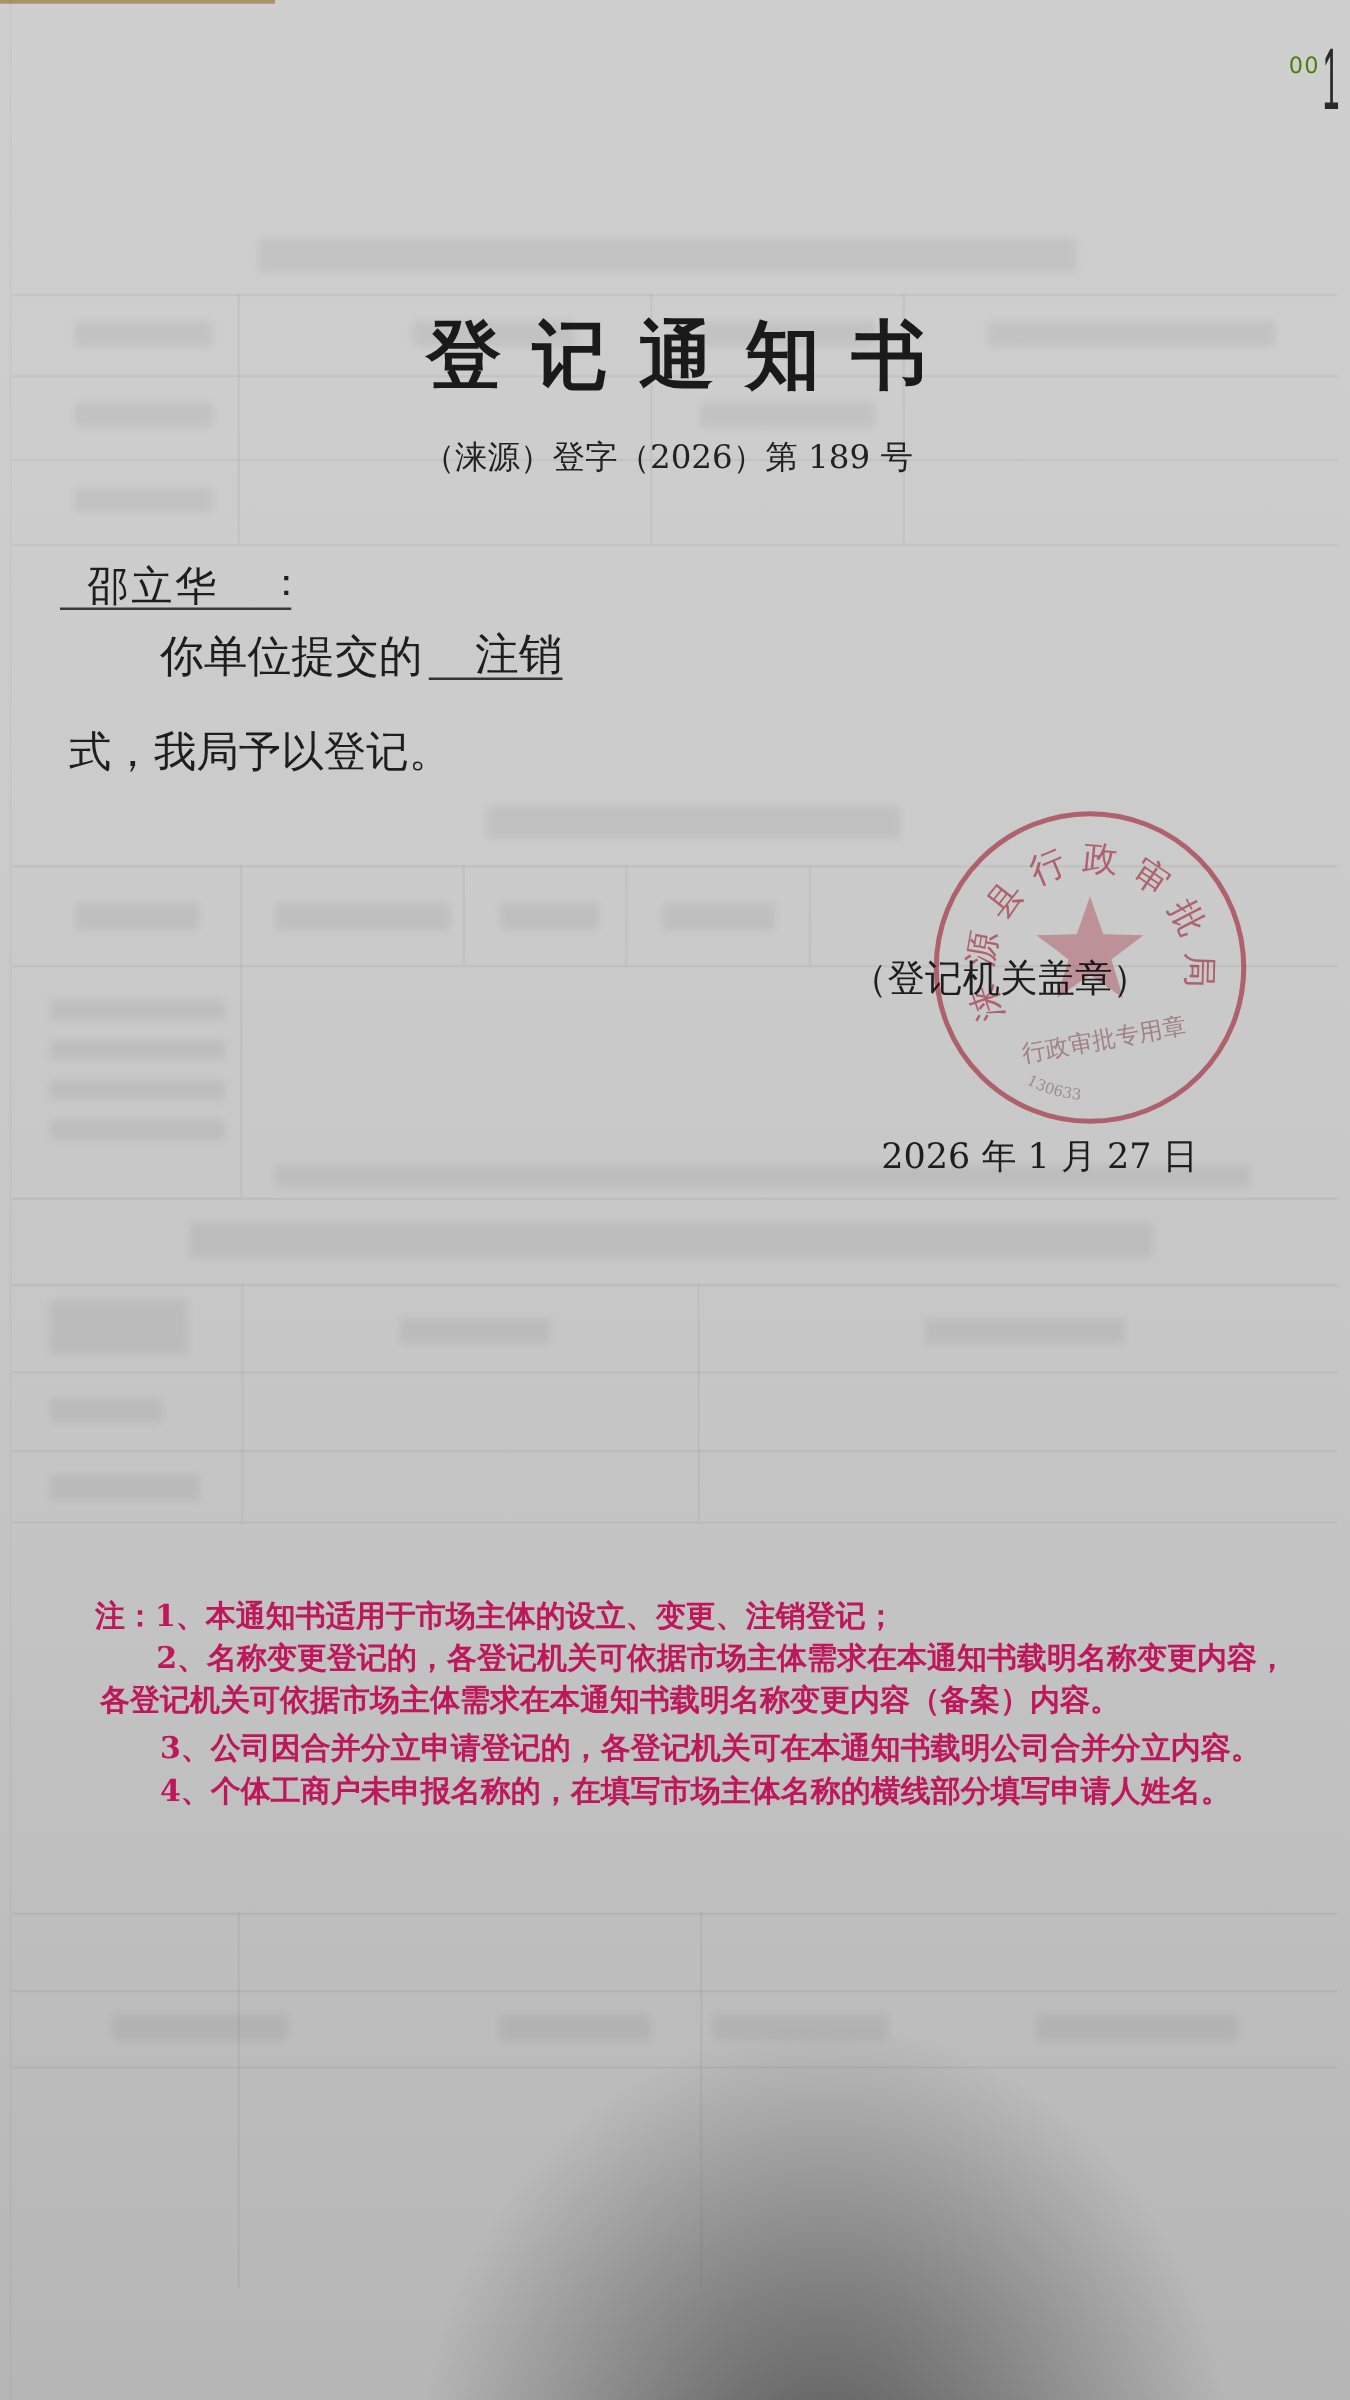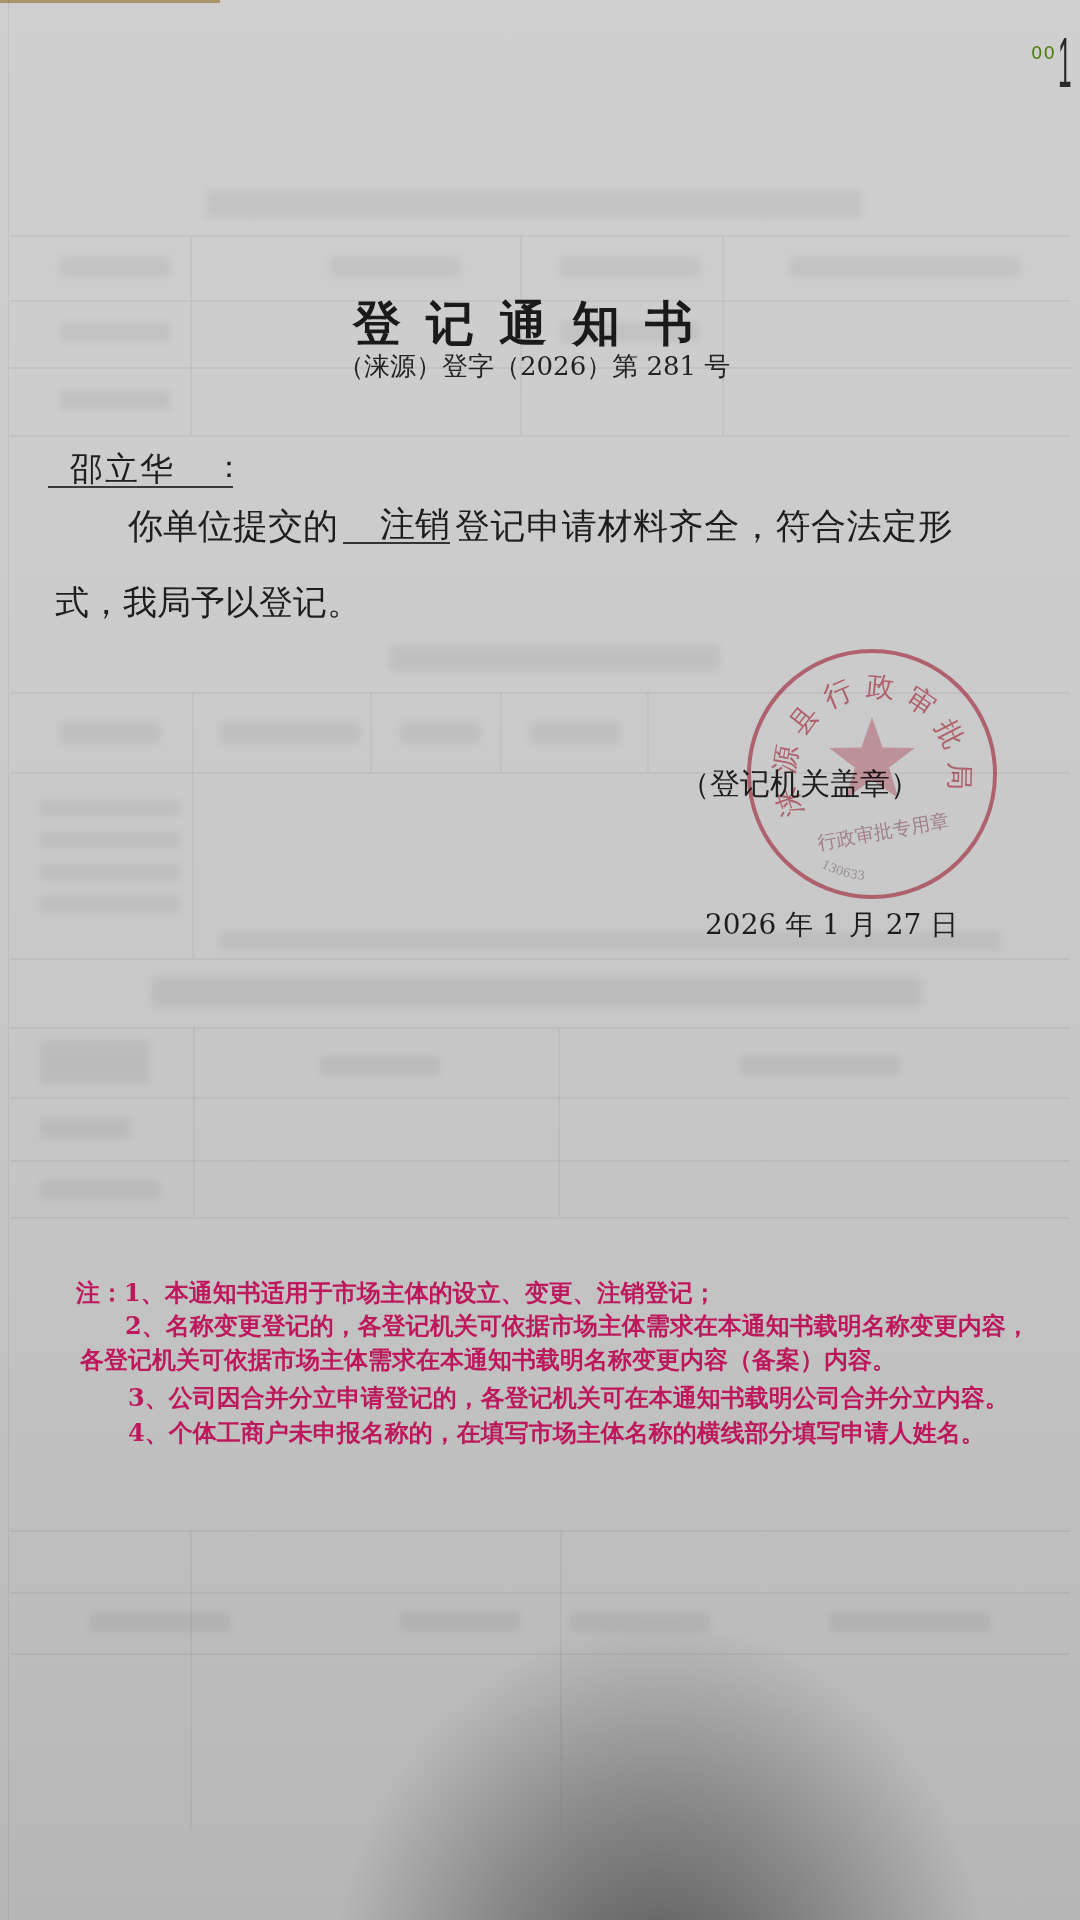--- a/index.html
+++ b/index.html
@@ -23,22 +23,22 @@
   
   .gl { position: absolute; height: 2px; background: rgba(0,0,0,0.045); }
   .gv { position: absolute; width: 2px; background: rgba(0,0,0,0.04); }
   .gb { position: absolute; background: rgba(0,0,0,0.05); filter: blur(3px); border-radius: 3px; }
 
   
   .hw-small { left: 1031px; top: 44px; font-family: "DejaVu Sans", sans-serif; font-size: 18px; letter-spacing: 1px; color: #4d7c0f; }
   .hw-tall { left: 1058px; top: 28px; font-family: "Liberation Sans", sans-serif; font-size: 70px; color: #2a2a2a; transform: scaleX(0.35); transform-origin: left top; }
 
   .title {
-    left: 353px; top: 255px; font-size: 48px; letter-spacing: 25px;
-    font-family: "DejaVu Sans", sans-serif; font-weight: bold; color: #1a1a1a; margin-top: 44px;
+    left: 341px; top: 255px; font-size: 60px; letter-spacing: 25px;
+    font-family: "DejaVu Sans", sans-serif; font-weight: bold; color: #1a1a1a;
   }
   .refno { left: 338px; top: 353px; font-size: 26px; color: #222; }
 
   .addressee { left: 48px; top: 450px; width: 185px; height: 36px; border-bottom: 2px solid #3a3a3a; }
   .addr-name { position: absolute; left: 22px; top: 2px; font-size: 33px; letter-spacing: 2px; line-height: 1; white-space: nowrap; }
   .addr-colon { position: absolute; left: 166px; top: 2px; font-size: 30px; line-height: 1; }
 
   .line1 { left: 128px; top: 507px; font-size: 35px; display: flex; align-items: flex-end; }
   .line1 .fill {
     display: inline-block; width: 107px; margin: 0 5px; box-sizing: border-box;
@@ -119,31 +119,30 @@
   <div class="gb" style="left:570px;top:1612px;width:140px;height:20px"></div>
   <div class="gb" style="left:830px;top:1612px;width:160px;height:20px"></div>
 </div>
 
 <div>
   <span class="abs hw-small">00</span>
   <span class="abs hw-tall">1</span>
 </div>
 
 <div class="abs title">登记通知书</div>
-<div class="abs refno">（涞源）登字（2026）第 281 号</div>
+<div class="abs refno">（涞源）登字（2026）第 189 号</div>
 
 <div class="abs addressee">
   <span class="addr-name">邵立华</span>
   <span class="addr-colon">：</span>
 </div>
 
 <div class="abs line1">
   <span>你单位提交的</span>
   <span class="fill">注销</span>
-  <span class="suffix">登记申请材料齐全，符合法定形</span>
 </div>
 <div class="abs line2">式，我局予以登记。</div>
 
 <div class="abs seal-caption">（登记机关盖章）</div>
 <div class="abs date">2026 年 1 月 27 日</div>
 
 <div>
   <div class="abs note" style="left:76px;top:1281px">注：1、本通知书适用于市场主体的设立、变更、注销登记；</div>
   <div class="abs note" style="left:125px;top:1314px">2、名称变更登记的，各登记机关可依据市场主体需求在本通知书载明名称变更内容，</div>
   <div class="abs note" style="left:80px;top:1348px">各登记机关可依据市场主体需求在本通知书载明名称变更内容（备案）内容。</div>

